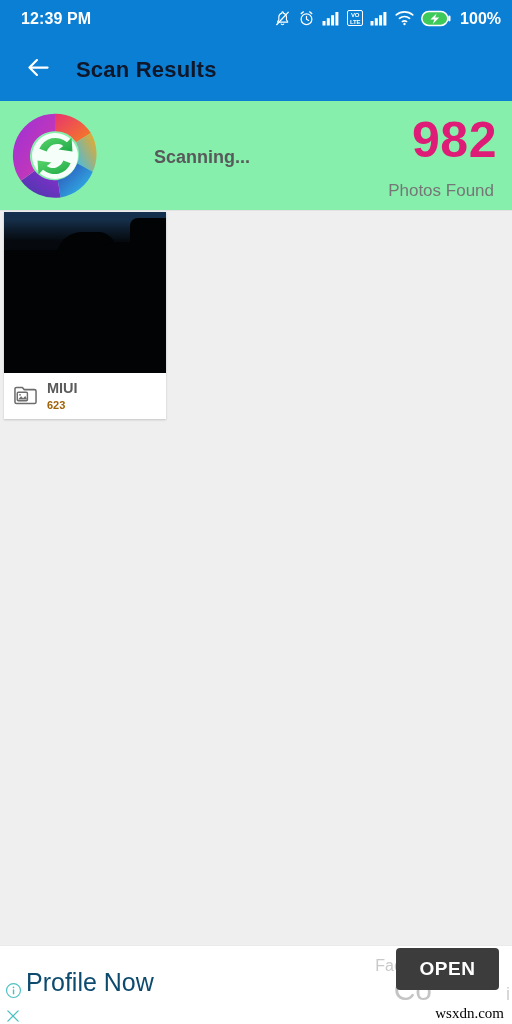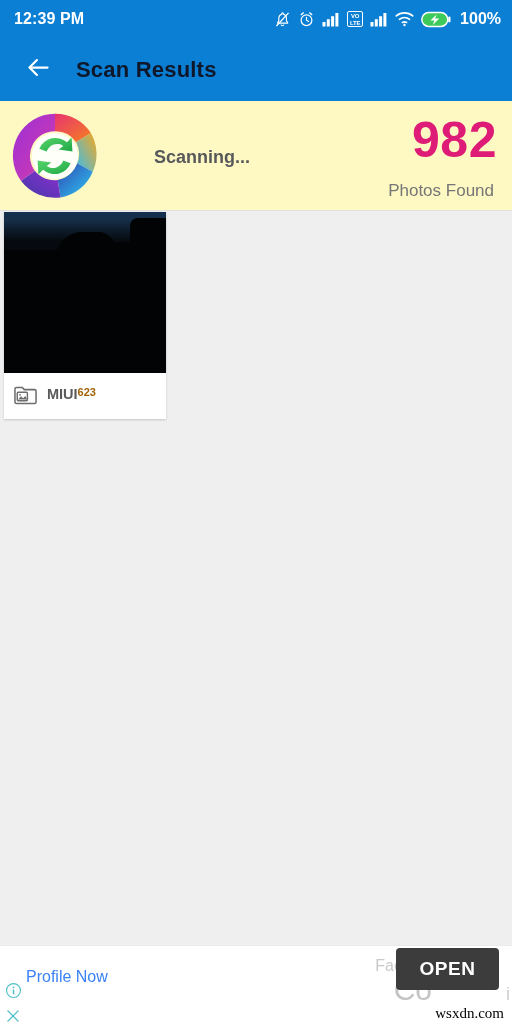--- a/index.html
+++ b/index.html
@@ -33,24 +33,24 @@
     align-items: center;
     justify-content: space-between;
     padding: 0 11px 0 14px;
     box-sizing: border-box;
   }
   .status-clock {
     color: #ffffff;
     font-size: 16px;
     font-weight: bold;
     letter-spacing: 0.1px;
+    margin-left: 7px;
   }
   .status-icons {
     display: flex;
-    align-items: center;
     gap: 7px;
   }
   .status-icons svg { display: block; }
   .status-batt-text {
     color: #ffffff;
     font-size: 16px;
     font-weight: bold;
     margin-left: 2px;
   }
   .volte-badge {
@@ -94,21 +94,21 @@
     margin-left: 12px;
     letter-spacing: 0.2px;
   }
 
   
   .scan-header {
     position: absolute;
     top: 101px; left: 0;
     width: 512px;
     height: 110px;
-    background: #fef9c3;
+    background: #86efac;
     border-bottom: 1px solid #e2e2e2;
     box-sizing: border-box;
   }
   .logo-wrap {
     position: absolute;
     left: 9px;
     top: 9px;
     width: 92px;
     height: 92px;
   }
@@ -181,21 +181,21 @@
     height: 46px;
     display: flex;
     align-items: center;
     padding-left: 9px;
     box-sizing: border-box;
   }
   .folder-icon { flex: 0 0 auto; }
   .album-texts {
     margin-left: 9px;
     display: flex;
-    flex-direction: row;
+    flex-direction: column;
     justify-content: center;
     line-height: 1;
   }
   .album-name {
     font-size: 14.5px;
     font-weight: bold;
     color: #5a5a5a;
     margin-bottom: 4px;
   }
   .album-count {
@@ -222,22 +222,22 @@
     width: 22px;
     display: flex;
     flex-direction: column;
     align-items: center;
     gap: 5px;
   }
   .ad-headline {
     position: absolute;
     left: 26px;
     top: 22px;
-    font-size: 16px;
-    color: #3b82f6;
+    font-size: 25px;
+    color: #0c4a6e;
     font-weight: normal;
   }
   .ad-sub-top {
     position: absolute;
     right: 110px;
     top: 11px;
     font-size: 16px;
     color: #c9c9c9;
     white-space: nowrap;
   }

